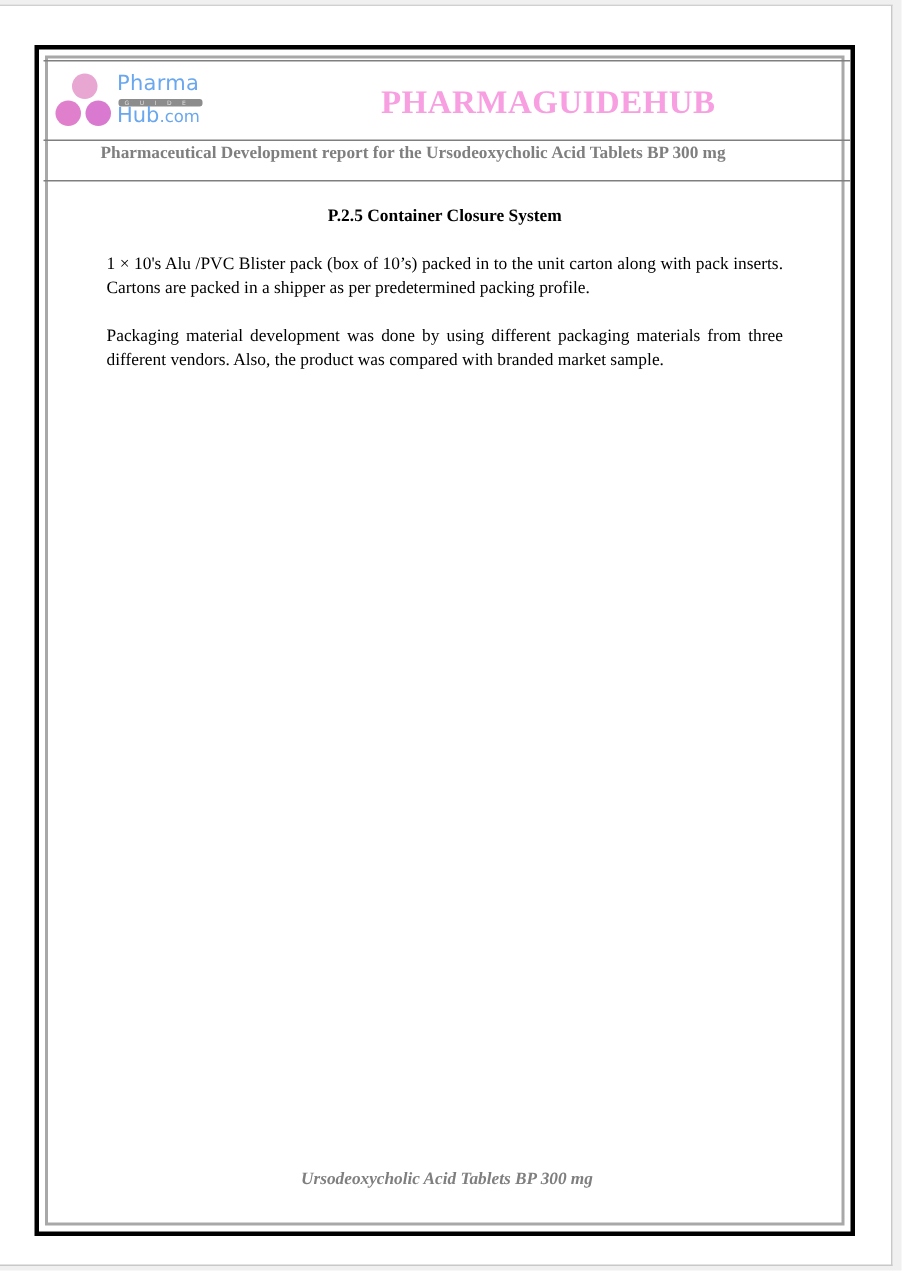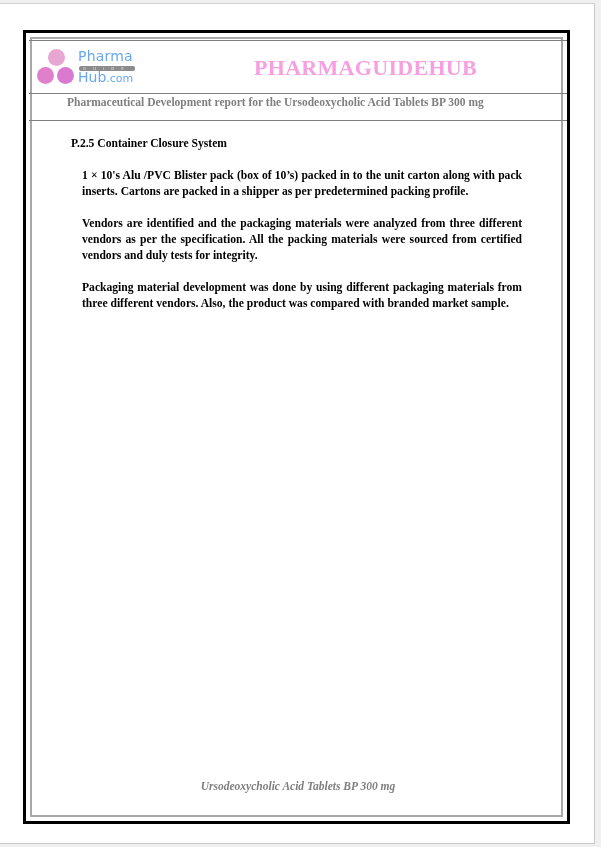--- a/index.html
+++ b/index.html
@@ -60,22 +60,22 @@
     }
     .report-title {
       position: absolute; left: 29px; top: 96px; width: 538px; text-align: left;
       font-family: "Liberation Serif", serif; font-weight: bold; font-size: 11.5px; color: #7f7f7f;
       padding-left: 38px; box-sizing: border-box;
     }
     .content {
       position: absolute; left: 71px; top: 136px; width: 451px;
       font-family: "Liberation Serif", serif; font-size: 11.6px; color: #000000; line-height: 16px;
     }
-    .content h3 { margin: 0 0 16px 0; font-size: 11.6px; font-weight: bold; }
-    .content p { margin: 0 0 16px 11px; text-align: justify; font-weight: bold; }
+    .content h3 { margin: 0 0 16px 0; font-size: 11.6px; font-weight: bold; text-align: center; }
+    .content p { margin: 0 0 16px 0; text-align: justify; }
     .footer-text {
       position: absolute; left: 29px; top: 780px; width: 538px; text-align: center;
       font-family: "Liberation Serif", serif; font-style: italic; font-weight: bold;
       font-size: 11.5px; color: #7f7f7f;
     }
   </style>
 </head>
 <body>
 
 <div class="sheet">
@@ -95,17 +95,16 @@
   <span class="txt-mid">GUIDE</span>
   <span class="txt-bot"><span>Hub</span><small>.com</small></span>
 </div>
 
 <div class="brand-title">PHARMAGUIDEHUB</div>
 <div class="report-title">Pharmaceutical Development report for the Ursodeoxycholic Acid Tablets BP 300 mg</div>
 
 <div class="content">
   <h3>P.2.5 Container Closure System</h3>
   <p>1 × 10's Alu /PVC Blister pack (box of 10’s) packed in to the unit carton along with pack inserts. Cartons are packed in a shipper as per predetermined packing profile.</p>
-  <p>Vendors are identified and the packaging materials were analyzed from three different vendors as per the specification. All the packing materials were sourced from certified vendors and duly tests for integrity.</p>
   <p>Packaging material development was done by using different packaging materials from three different vendors. Also, the product was compared with branded market sample.</p>
 </div>
 
 <div class="footer-text">Ursodeoxycholic Acid Tablets BP 300 mg</div>
 
 </body></html>

